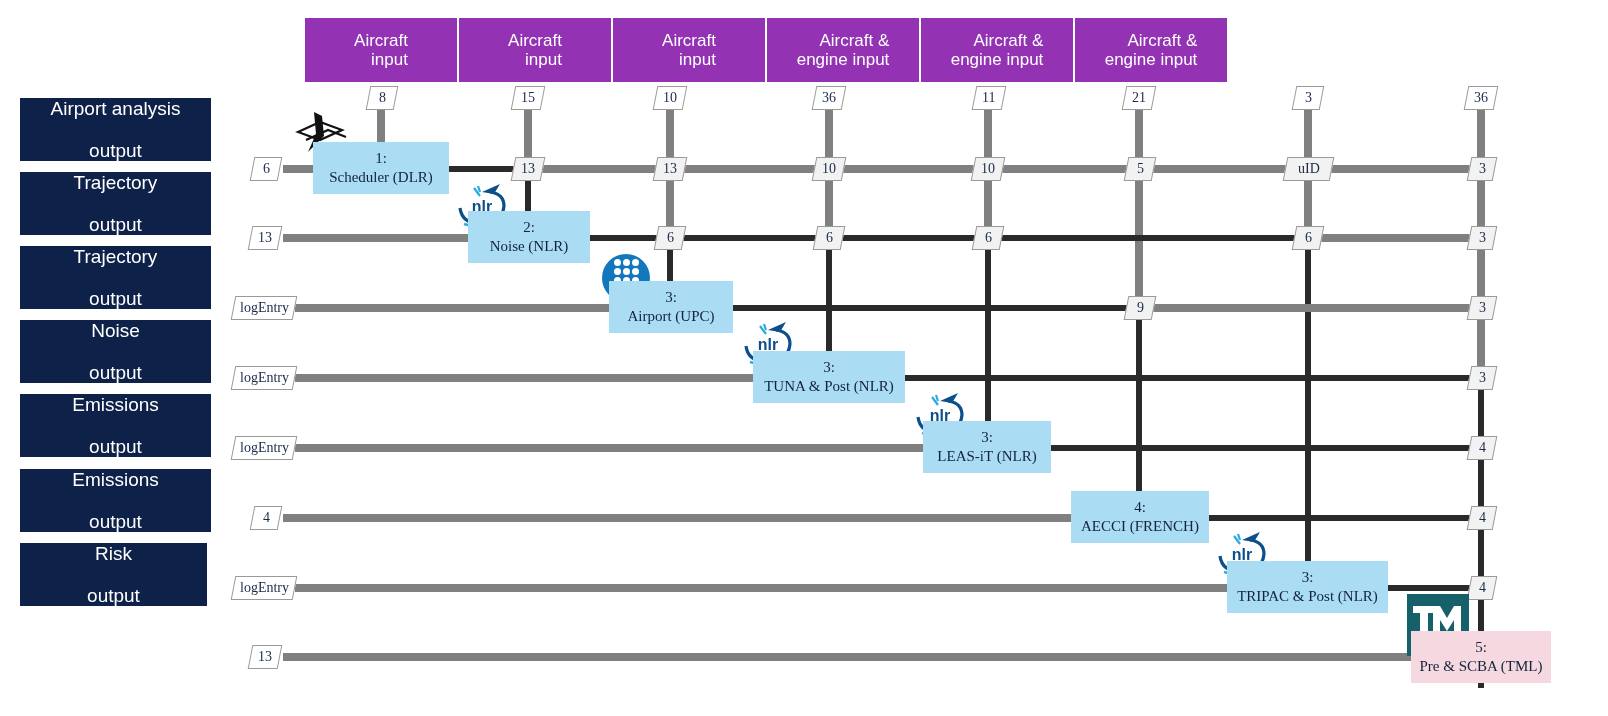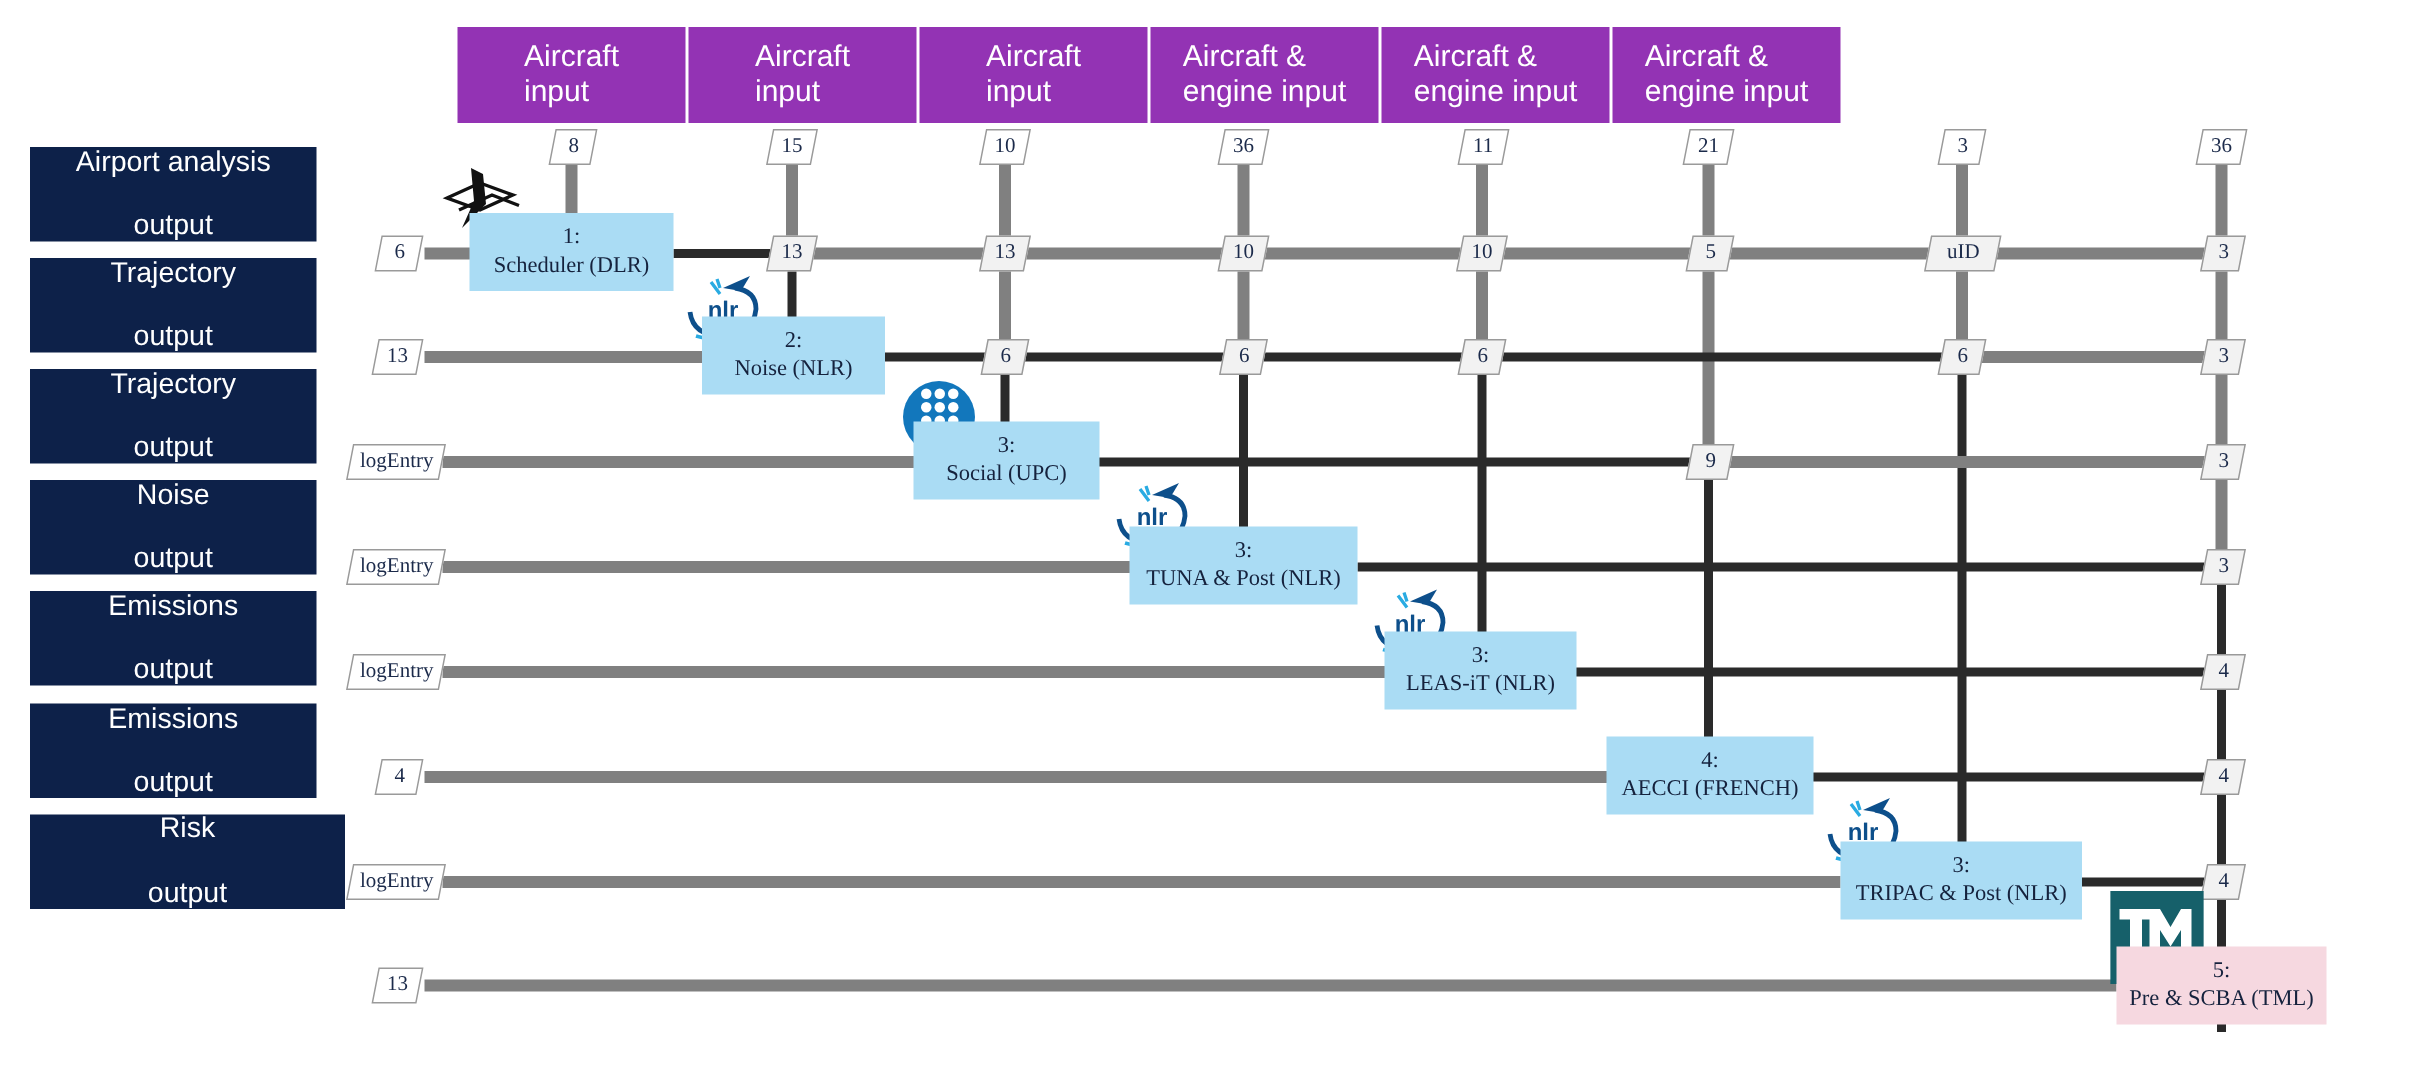--- a/index.html
+++ b/index.html
@@ -10,21 +10,21 @@
   
   .out-box{position:absolute;background:#0d2149;color:#ffffff;
            display:flex;align-items:center;justify-content:center;
            text-align:center;line-height:1.12;font-size:19px;
            font-family:"Liberation Sans",sans-serif;}
   .out-box span{display:block;padding:0 6px;}
 
   
   .hdr-box{position:absolute;background:#9333b4;color:#ffffff;
            display:flex;align-items:center;justify-content:center;
-           text-align:left;line-height:1.14;font-size:20px;}
+           text-align:right;line-height:1.14;font-size:17px;}
 
   
   .hline{position:absolute;background:#808080;}
   .hline.dark{background:#2a2a2a;}
   .vline{position:absolute;background:#808080;}
   .vline.dark{background:#2a2a2a;}
 
   
   .tag{position:absolute;background:#f2f2f2;border:1px solid #9a9a9a;
        transform:skewX(-11deg);display:flex;align-items:center;
@@ -75,21 +75,21 @@
   </div>
   <div class="out-box" style="left:20px;top:320px;width:191px;height:63px;">
     <span><span>Noise</span><br><span>output</span></span>
   </div>
   <div class="out-box" style="left:20px;top:394px;width:191px;height:63px;">
     <span><span>Emissions</span><br><span>output</span></span>
   </div>
   <div class="out-box" style="left:20px;top:469px;width:191px;height:63px;">
     <span><span>Emissions</span><br><span>output</span></span>
   </div>
-  <div class="out-box" style="left:20px;top:543px;width:210px;height:63px;align-items:flex-end;">
+  <div class="out-box" style="left:20px;top:543px;width:187px;height:63px;">
     <span><span>Risk</span><br><span>output</span></span>
   </div>
 
   <div class="hdr-box" style="left:305px;top:18px;width:152px;height:64px;">
     <span><span>Aircraft</span><br><span>input</span></span>
   </div>
   <div class="hdr-box" style="left:459px;top:18px;width:152px;height:64px;">
     <span><span>Aircraft</span><br><span>input</span></span>
   </div>
   <div class="hdr-box" style="left:613px;top:18px;width:152px;height:64px;">
@@ -349,21 +349,21 @@
   <div class="proc" style="left:313px;top:142px;width:136px;height:52px;">
     <span class="pnum">1:</span>
     <span class="pname">Scheduler (DLR)</span>
   </div>
   <div class="proc" style="left:468px;top:211px;width:122px;height:52px;">
     <span class="pnum">2:</span>
     <span class="pname">Noise (NLR)</span>
   </div>
   <div class="proc" style="left:609px;top:281px;width:124px;height:52px;">
     <span class="pnum">3:</span>
-    <span class="pname">Social (UPC)</span>
+    <span class="pname">Airport (UPC)</span>
   </div>
   <div class="proc" style="left:753px;top:351px;width:152px;height:52px;">
     <span class="pnum">3:</span>
     <span class="pname">TUNA &amp; Post (NLR)</span>
   </div>
   <div class="proc" style="left:923px;top:421px;width:128px;height:52px;">
     <span class="pnum">3:</span>
     <span class="pname">LEAS-iT (NLR)</span>
   </div>
   <div class="proc" style="left:1071px;top:491px;width:138px;height:52px;">

